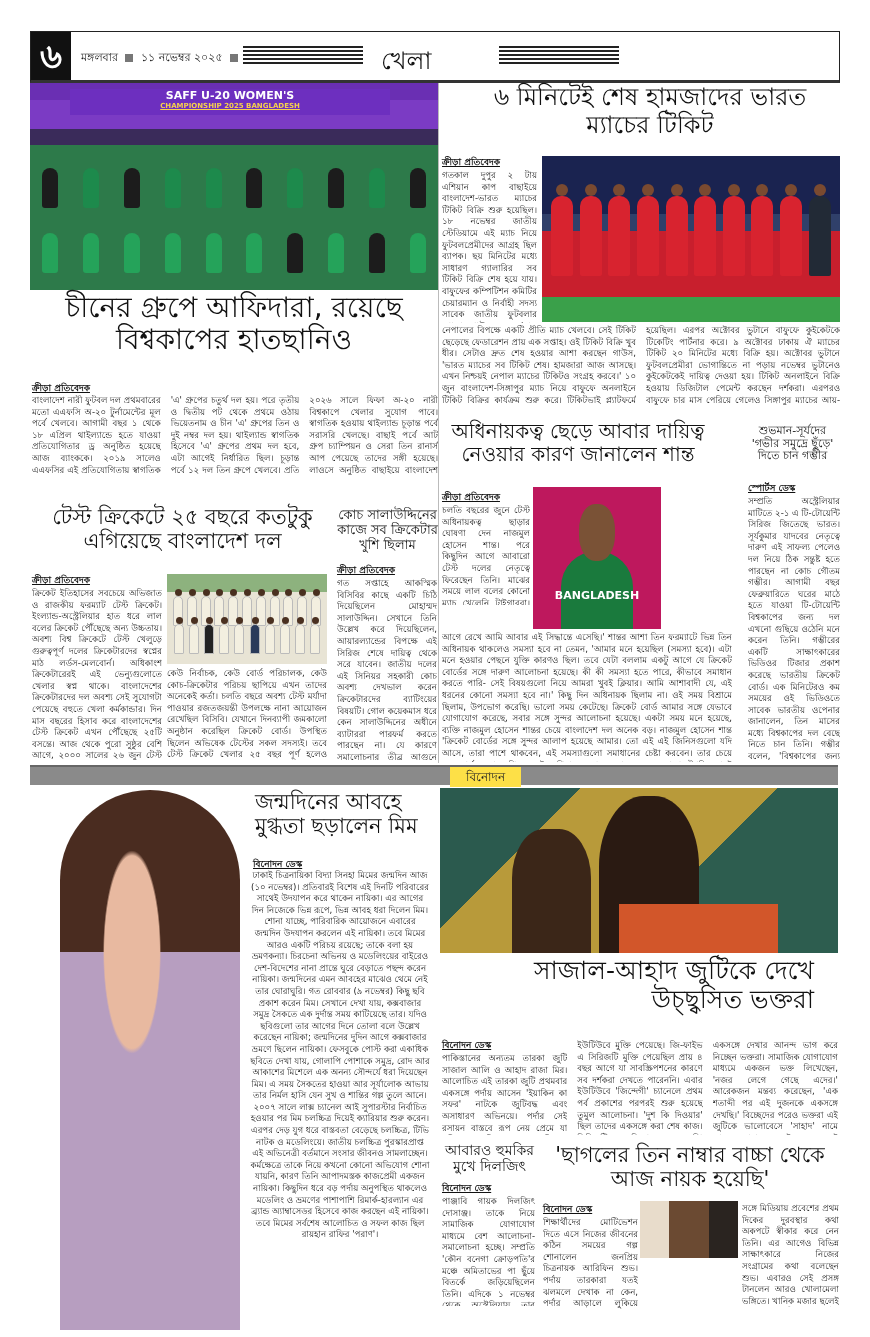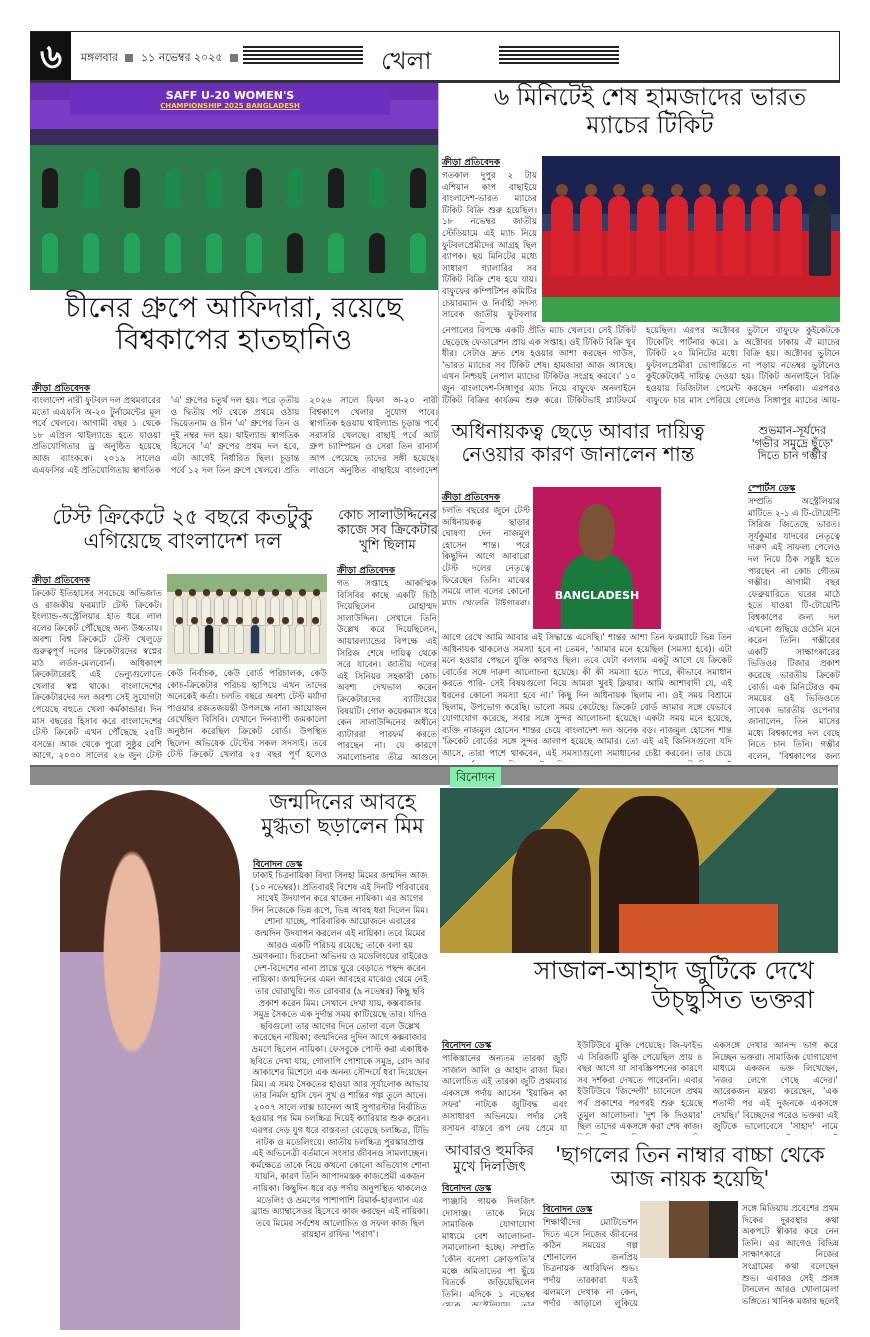--- a/index.html
+++ b/index.html
@@ -60,21 +60,21 @@
 
   .mim-photo { background: radial-gradient(ellipse at 40% 30%, #e8b9a0 0 18%, transparent 19%),
                            linear-gradient(to bottom, #4a2c20 0 30%, #b79ec0 30% 100%); border-radius: 120px 120px 0 0; }
   .movie-photo { background: linear-gradient(135deg, #2b5a4e 0 25%, #b89a3a 25% 60%, #2d5d4f 60% 100%); }
   .movie-face1 { position:absolute; left: 18%; top: 25%; width: 20%; height: 75%; background:#3b2618; border-radius: 40% 40% 0 0; }
   .movie-face2 { position:absolute; left: 40%; top: 5%; width: 25%; height: 95%; background:#2a1a12; border-radius: 45% 45% 0 0; }
   .movie-shirt { position:absolute; left: 45%; top: 70%; width: 40%; height: 30%; background:#d2562a; }
   .actor-photo { background: linear-gradient(to right, #e8dccb 0 30%, #6b4a32 30% 70%, #2a2420 70% 100%); }
 
   .section-bar { position:absolute; left: 30px; top: 765px; width: 808px; height: 20px; background:#8a8a8a; border-top: 2px solid #666; }
-  .section-bar .label { position:absolute; left: 420px; top: 0; height: 20px; padding: 0 6px; background:#86efac; color:#222; font-size: 12px; line-height: 20px; font-family:"DejaVu Sans", sans-serif; }
+  .section-bar .label { position:absolute; left: 420px; top: 0; height: 20px; padding: 0 16px; background:#fde047; color:#222; font-size: 12px; line-height: 20px; font-family:"DejaVu Sans", sans-serif; }
   .divider-v { position:absolute; width:1px; background:#bbb; }
 </style>
 </head>
 <body>
 
 <header class="masthead">
   <div class="pagenum">৬</div>
   <div class="dateline">
     <span>মঙ্গলবার</span>
     <span class="sq"></span>
@@ -210,21 +210,21 @@
 </article>
 
 <div class="divider-v" style="left:438px; top:83px; height:680px;"></div>
 
 <div class="section-bar">
   <span class="label">বিনোদন</span>
 </div>
 
 <article>
   <div class="photo mim-photo" style="left:60px; top:790px; width:180px; height:540px;"></div>
-  <h1 class="headline" style="left:255px; top:790px; width:175px; font-size:21px; text-align:center;">জন্মদিনের আবহে মুগ্ধতা ছড়ালেন মিম</h1>
+  <h1 class="headline" style="left:255px; top:790px; width:175px; font-size:21px; text-align:left;">জন্মদিনের আবহে মুগ্ধতা ছড়ালেন মিম</h1>
   <div class="abs byline" style="left:253px; top:857px;">বিনোদন ডেস্ক</div>
   <div class="abs body-text" style="left:250px; top:870px; width:180px; height:455px; overflow:hidden; text-align:center;">ঢাকাই চিত্রনায়িকা বিদ্যা সিনহা মিমের জন্মদিন আজ (১০ নভেম্বর)। প্রতিবারই বিশেষ এই দিনটি পরিবারের সাথেই উদযাপন করে থাকেন নায়িকা। এর আগের দিন নিজেকে ভিন্ন রূপে, ভিন্ন আবহ ধরা দিলেন মিম। শোনা যাচ্ছে, পারিবারিক আয়োজনে এবারের জন্মদিন উদযাপন করলেন এই নায়িকা। তবে মিমের আরও একটি পরিচয় রয়েছে; তাকে বলা হয় ভ্রমণকন্যা। চিরচেনা অভিনয় ও মডেলিংয়ের বাইরেও দেশ-বিদেশের নানা প্রান্তে ঘুরে বেড়াতে পছন্দ করেন নায়িকা। জন্মদিনের এমন আবহের মাঝেও থেমে নেই তার ঘোরাঘুরি। গত রোববার (৯ নভেম্বর) কিছু ছবি প্রকাশ করেন মিম। সেখানে দেখা যায়, কক্সবাজার সমুদ্র সৈকতে এক দুর্দান্ত সময় কাটিয়েছে তার। যদিও ছবিগুলো তার আগের দিনে তোলা বলে উল্লেখ করেছেন নায়িকা; জন্মদিনের দুদিন আগে কক্সবাজার ভ্রমণে ছিলেন নায়িকা। ফেসবুকে পোস্ট করা একাধিক ছবিতে দেখা যায়, গোলাপি পোশাকে সমুদ্র, রোদ আর আকাশের মিশেলে এক অনন্য সৌন্দর্যে ধরা দিয়েছেন মিম। এ সময় সৈকতের হাওয়া আর সূর্যালোক আভায় তার নির্মল হাসি যেন সুখ ও শান্তির গল্প তুলে আনে। ২০০৭ সালে লাক্স চ্যানেল আই সুপারস্টার নির্বাচিত হওয়ার পর মিম চলচ্চিত্র দিয়েই ক্যারিয়ার শুরু করেন। এরপর দেড় যুগ ধরে বাস্তবতা বেড়েছে চলচ্চিত্র, টিভি নাটক ও মডেলিংয়ে। জাতীয় চলচ্চিত্র পুরস্কারপ্রাপ্ত এই অভিনেত্রী বর্তমানে সংসার জীবনও সামলাচ্ছেন। কর্মক্ষেত্রে তাকে নিয়ে কখনো কোনো অভিযোগ শোনা যায়নি, কারণ তিনি আপাদমস্তক কাজপ্রেমী একজন নায়িকা। কিছুদিন ধরে বড় পর্দায় অনুপস্থিত থাকলেও মডেলিং ও ভ্রমণের পাশাপাশি রিমার্ক-হারল্যান এর ব্র্যান্ড অ্যাম্বাসেডর হিসেবে কাজ করছেন এই নায়িকা। তবে মিমের সর্বশেষ আলোচিত ও সফল কাজ ছিল রায়হান রাফির 'পরাণ'।</div>
 </article>
 
 <article>
   <div class="photo movie-photo" style="left:440px; top:788px; width:398px; height:165px;">
     <div class="movie-face1"></div>
     <div class="movie-face2"></div>
     <div class="movie-shirt"></div>
   </div>

